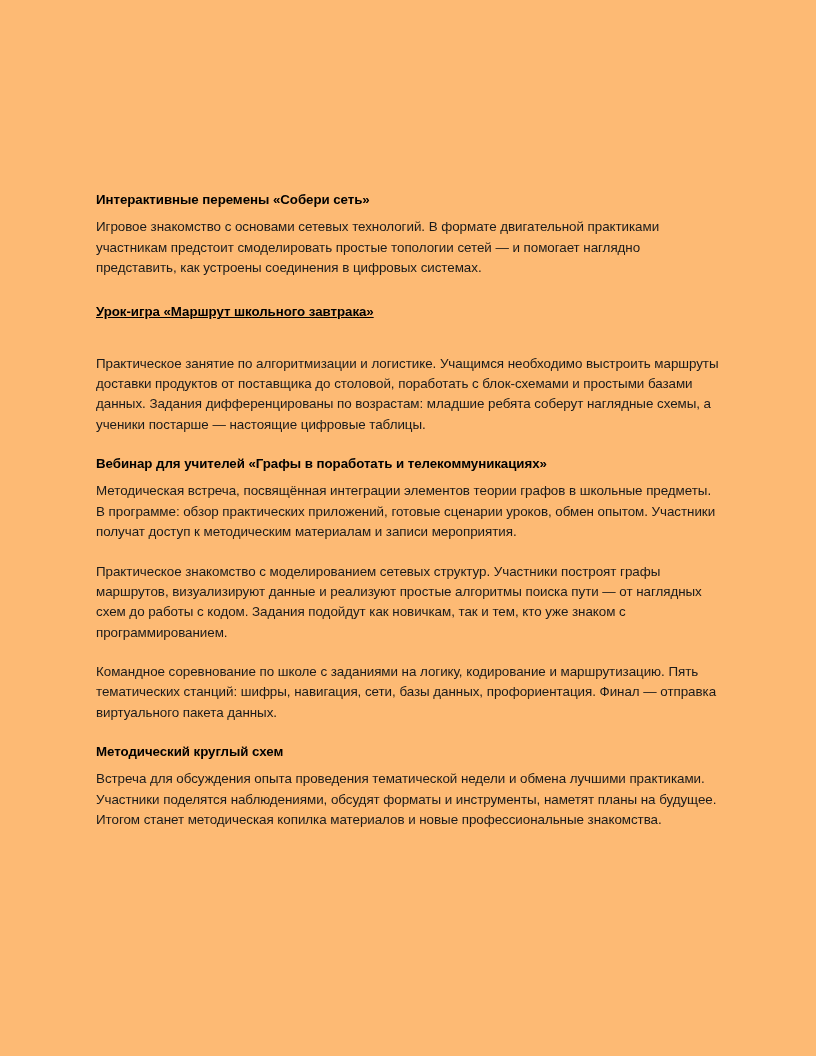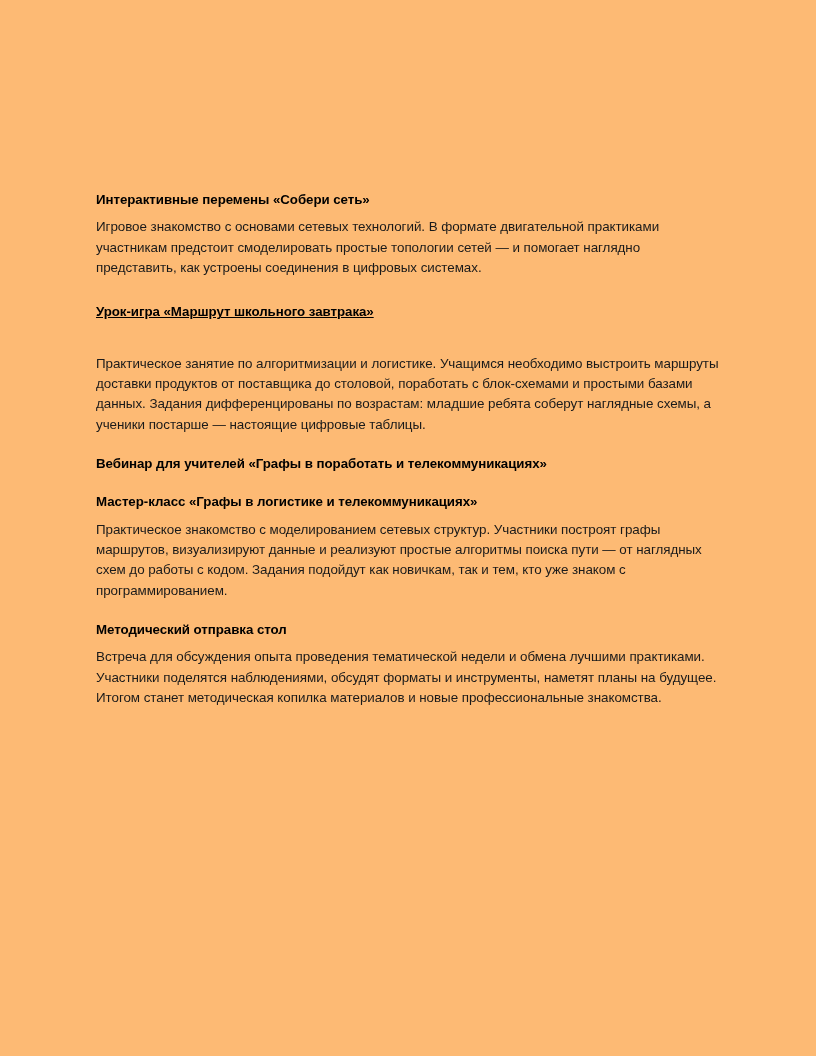--- a/index.html
+++ b/index.html
@@ -72,29 +72,30 @@
       <p class="body-text">Игровое знакомство с основами сетевых технологий. В формате двигательной практиками участникам предстоит смоделировать простые топологии сетей — и помогает наглядно представить, как устроены соединения в цифровых системах.</p>
     </section>
 
     <section class="section" data-gap="wide" data-space="md">
       <h2 class="heading">Урок-игра «Маршрут школьного завтрака»</h2>
       <p class="body-text">Практическое занятие по алгоритмизации и логистике. Учащимся необходимо выстроить маршруты доставки продуктов от поставщика до столовой, поработать с блок-схемами и простыми базами данных. Задания дифференцированы по возрастам: младшие ребята соберут наглядные схемы, а ученики постарше — настоящие цифровые таблицы.</p>
     </section>
 
     <section class="section" data-gap="tight" data-space="sm">
       <h2 class="heading">Вебинар для учителей «Графы в поработать и телекоммуникациях»</h2>
+      <p class="body-text">Методическая встреча, посвящённая интеграции элементов теории графов в школьные предметы. В программе: обзор практических приложений, готовые сценарии уроков, обмен опытом. Участники получат доступ к методическим материалам и записи мероприятия.</p>
     </section>
 
     <section class="section" data-gap="tight" data-space="sm">
-      <h2 class="heading">Мастер-класс «Графы в логистике и телекоммуникациях»</h2>
       <p class="body-text">Практическое знакомство с моделированием сетевых структур. Участники построят графы маршрутов, визуализируют данные и реализуют простые алгоритмы поиска пути — от наглядных схем до работы с кодом. Задания подойдут как новичкам, так и тем, кто уже знаком с программированием.</p>
     </section>
 
     <section class="section" data-gap="tight" data-space="sm">
+      <p class="body-text">Командное соревнование по школе с заданиями на логику, кодирование и маршрутизацию. Пять тематических станций: шифры, навигация, сети, базы данных, профориентация. Финал — отправка виртуального пакета данных.</p>
     </section>
 
     <section class="section" data-gap="tight" data-space="sm">
-      <h2 class="heading">Методический отправка стол</h2>
+      <h2 class="heading">Методический круглый схем</h2>
       <p class="body-text">Встреча для обсуждения опыта проведения тематической недели и обмена лучшими практиками. Участники поделятся наблюдениями, обсудят форматы и инструменты, наметят планы на будущее. Итогом станет методическая копилка материалов и новые профессиональные знакомства.</p>
     </section>
 
   </div>
 </div>
 
 </body></html>

